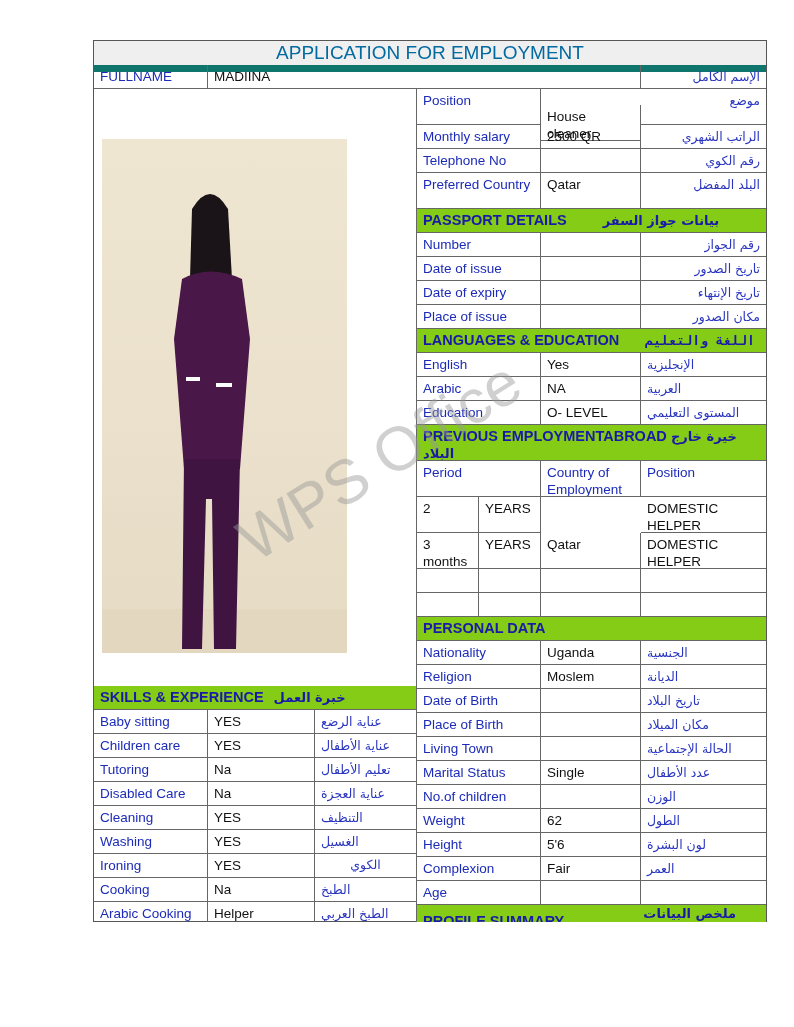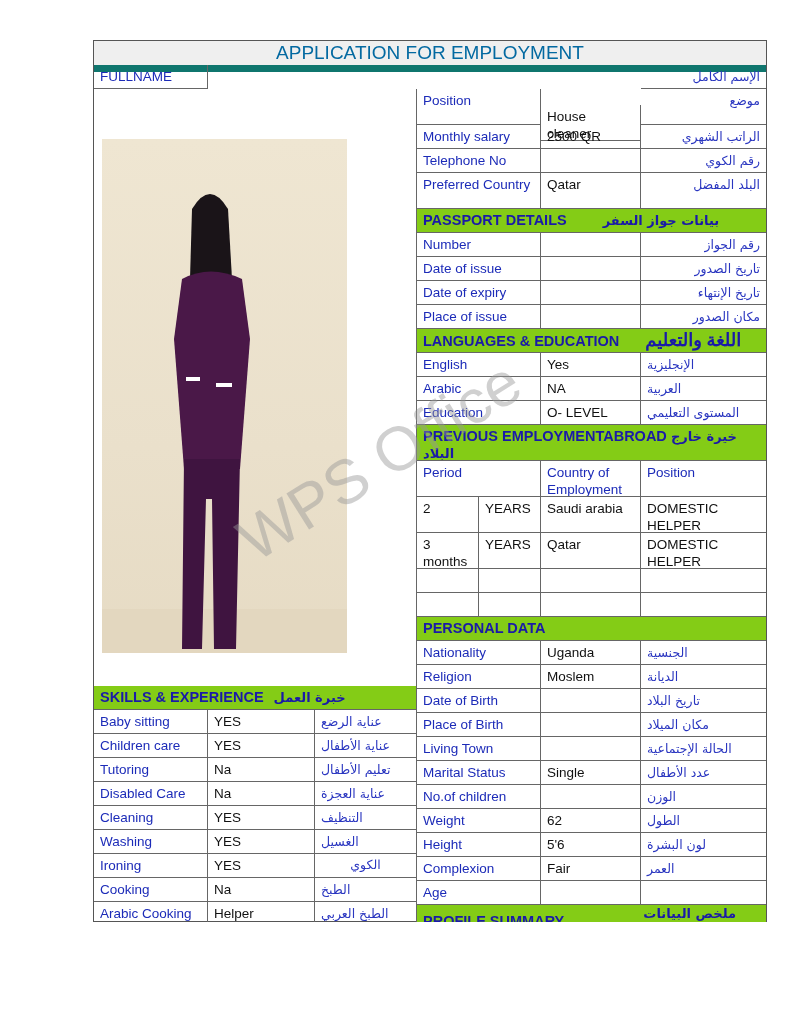--- a/index.html
+++ b/index.html
@@ -25,20 +25,21 @@
                font-family: "Liberation Sans", sans-serif; }
 </style>
 </head>
 <body>
 
 <div class="sheet">
 
   <div class="title">APPLICATION FOR EMPLOYMENT</div>
 
   <div class="cell lbl" style="left:0;top:24px;width:114px;height:24px;">FULLNAME</div>
+  <div class="cell" style="left:114px;top:24px;width:433px;height:24px;">MADIINA</div>
   <div class="cell ar" style="left:547px;top:24px;width:125px;height:24px;border-right:none;">الإسم الكامل</div>
 
   <div class="abs" style="left:0;top:48px;width:323px;height:597px;border-right:1px solid #666;">
     <div class="photo">
       <svg width="245" height="514" viewBox="0 0 245 514">
         <rect x="0" y="470" width="245" height="44" fill="#e3d7bf"></rect>
         <ellipse cx="108" cy="88" rx="17" ry="23" fill="#5a3a2a"></ellipse>
         <path d="M90 70 Q108 40 126 70 L130 140 Q122 190 108 190 Q94 190 88 140 Z" fill="#1a1418"></path>
         <path d="M80 140 Q108 125 140 140 L148 200 L138 330 L82 330 L72 200 Z" fill="#4a1848"></path>
         <rect x="84" y="238" width="14" height="4" fill="#ffffff"></rect>
@@ -79,21 +80,21 @@
   <div class="cell lbl" style="left:323px;top:240px;width:124px;height:24px;">Date of expiry</div>
   <div class="cell" style="left:447px;top:240px;width:100px;height:24px;"></div>
   <div class="cell ar" style="left:547px;top:240px;width:125px;height:24px;border-right:none;">تاريخ الإنتهاء</div>
 
   <div class="cell lbl" style="left:323px;top:264px;width:124px;height:24px;">Place of issue</div>
   <div class="cell" style="left:447px;top:264px;width:100px;height:24px;"></div>
   <div class="cell ar" style="left:547px;top:264px;width:125px;height:24px;border-right:none;">مكان الصدور</div>
 
   <div class="cell sec" style="left:323px;top:288px;width:349px;height:24px;border-right:none;">
     <span>LANGUAGES &amp; EDUCATION</span>
-    <span style="margin-left:22px;font-family:Liberation Serif, serif;font-size:18px;">اللغة والتعليم</span>
+    <span style="margin-left:22px;font-family:Liberation Mono, monospace;font-size:13px;">اللغة والتعليم</span>
   </div>
   <div class="cell lbl" style="left:323px;top:312px;width:124px;height:24px;">English</div>
   <div class="cell" style="left:447px;top:312px;width:100px;height:24px;">Yes</div>
   <div class="cell ar" style="left:547px;top:312px;width:125px;height:24px;border-right:none;text-align:left;">الإنجليزية</div>
 
   <div class="cell lbl" style="left:323px;top:336px;width:124px;height:24px;">Arabic</div>
   <div class="cell" style="left:447px;top:336px;width:100px;height:24px;">NA</div>
   <div class="cell ar" style="left:547px;top:336px;width:125px;height:24px;border-right:none;text-align:left;">العربية</div>
 
   <div class="cell lbl" style="left:323px;top:360px;width:124px;height:24px;">Education</div>
@@ -103,21 +104,20 @@
   <div class="cell sec" style="left:323px;top:384px;width:349px;height:36px;border-right:none;">
     <span>PREVIOUS EMPLOYMENTABROAD</span>
     <span style="font-family:'DejaVu Sans',sans-serif;font-size:13px;">خيرة خارج البلاد</span>
   </div>
   <div class="cell lbl" style="left:323px;top:420px;width:124px;height:36px;">Period</div>
   <div class="cell lbl" style="left:447px;top:420px;width:100px;height:36px;">Country of Employment</div>
   <div class="cell lbl" style="left:547px;top:420px;width:125px;height:36px;border-right:none;">Position</div>
 
   <div class="cell" style="left:323px;top:456px;width:62px;height:36px;">2</div>
   <div class="cell" style="left:385px;top:456px;width:62px;height:36px;">YEARS</div>
-  <div class="cell" style="left:447px;top:456px;width:100px;height:36px;">Saudi arabia</div>
   <div class="cell" style="left:547px;top:456px;width:125px;height:36px;border-right:none;">DOMESTIC HELPER</div>
 
   <div class="cell" style="left:323px;top:492px;width:62px;height:36px;">3 months</div>
   <div class="cell" style="left:385px;top:492px;width:62px;height:36px;">YEARS</div>
   <div class="cell" style="left:447px;top:492px;width:100px;height:36px;">Qatar</div>
   <div class="cell" style="left:547px;top:492px;width:125px;height:36px;border-right:none;">DOMESTIC HELPER</div>
 
   <div class="cell" style="left:323px;top:528px;width:62px;height:24px;"></div>
   <div class="cell" style="left:385px;top:528px;width:62px;height:24px;"></div>
   <div class="cell" style="left:447px;top:528px;width:100px;height:24px;"></div>

